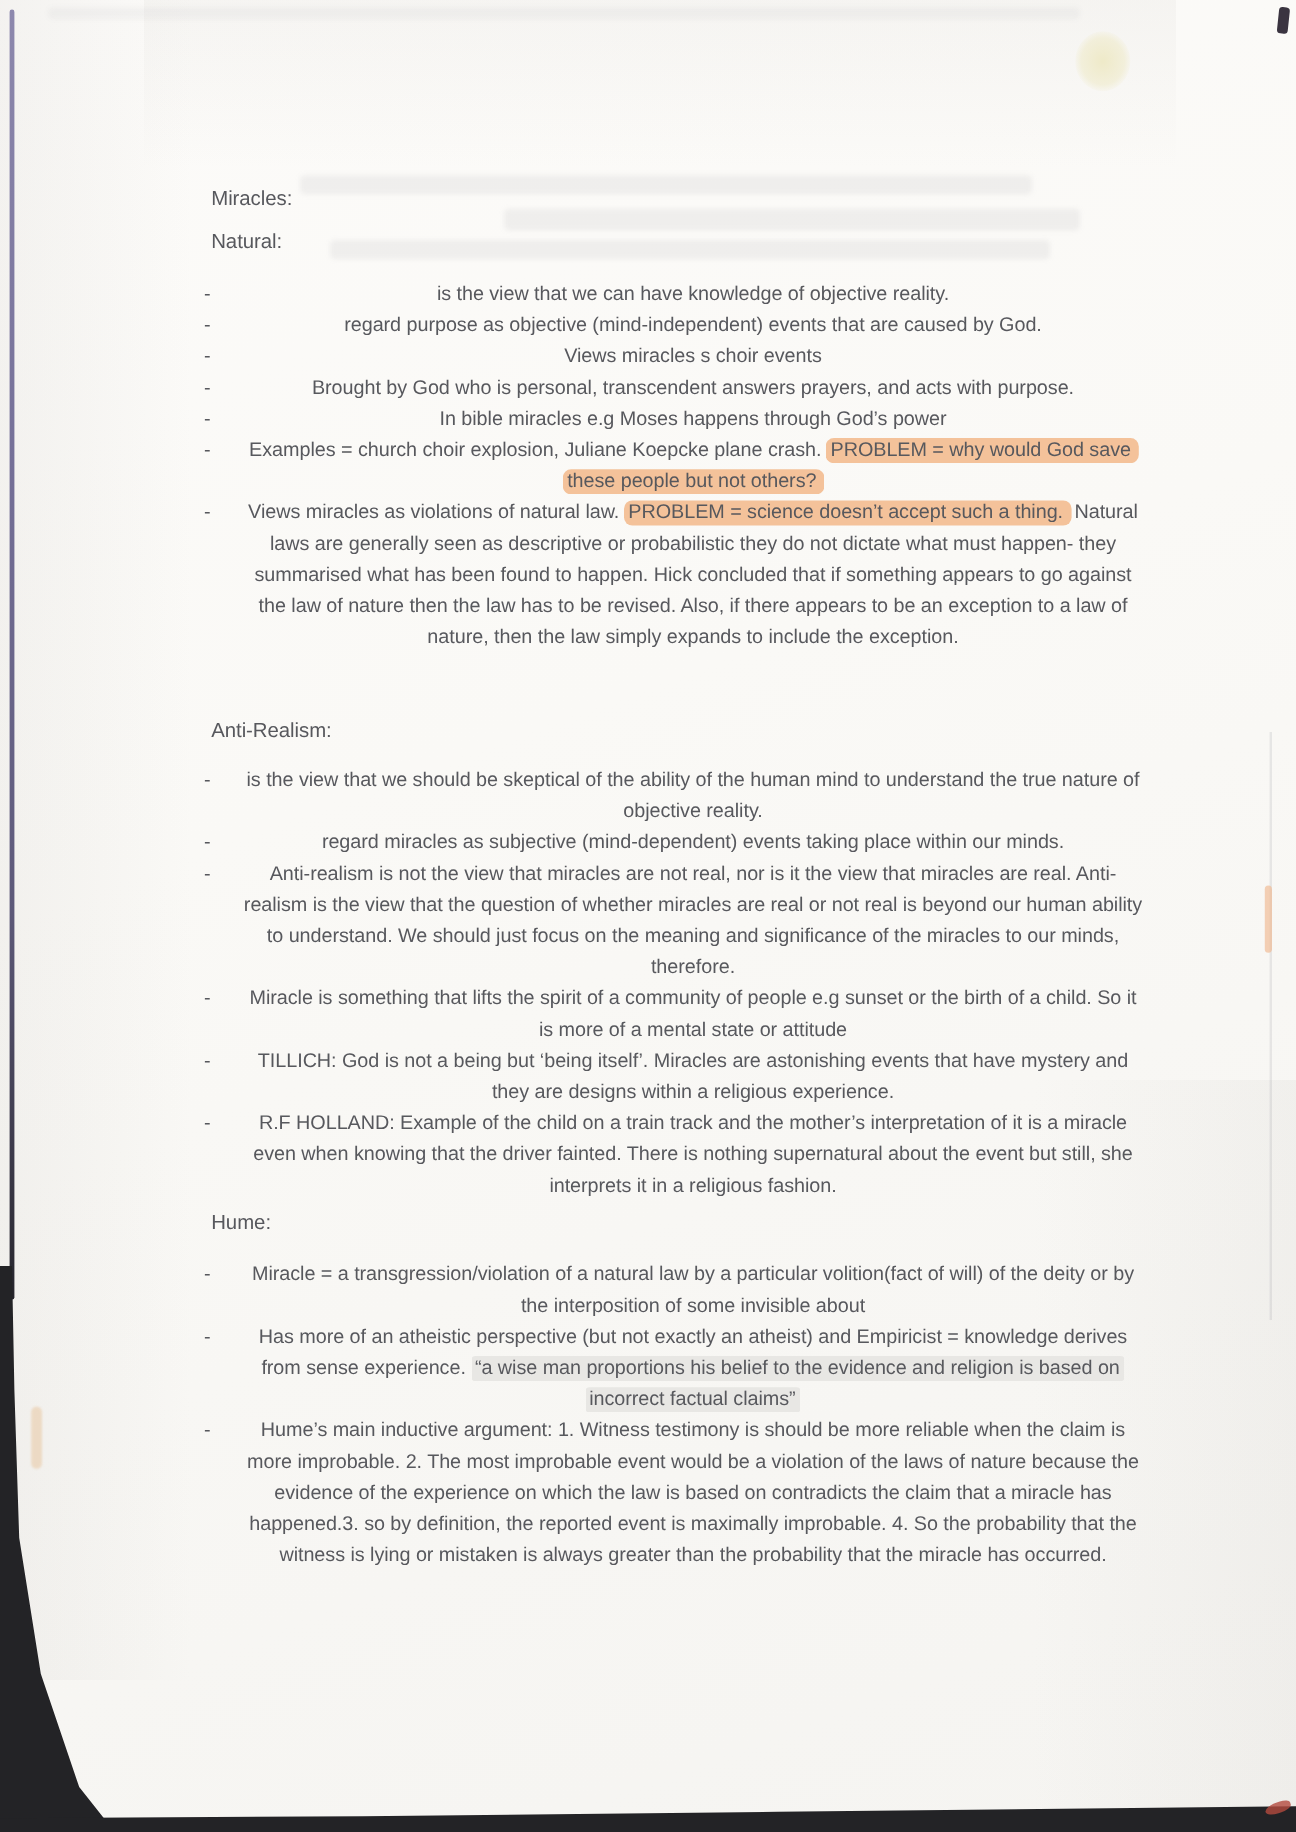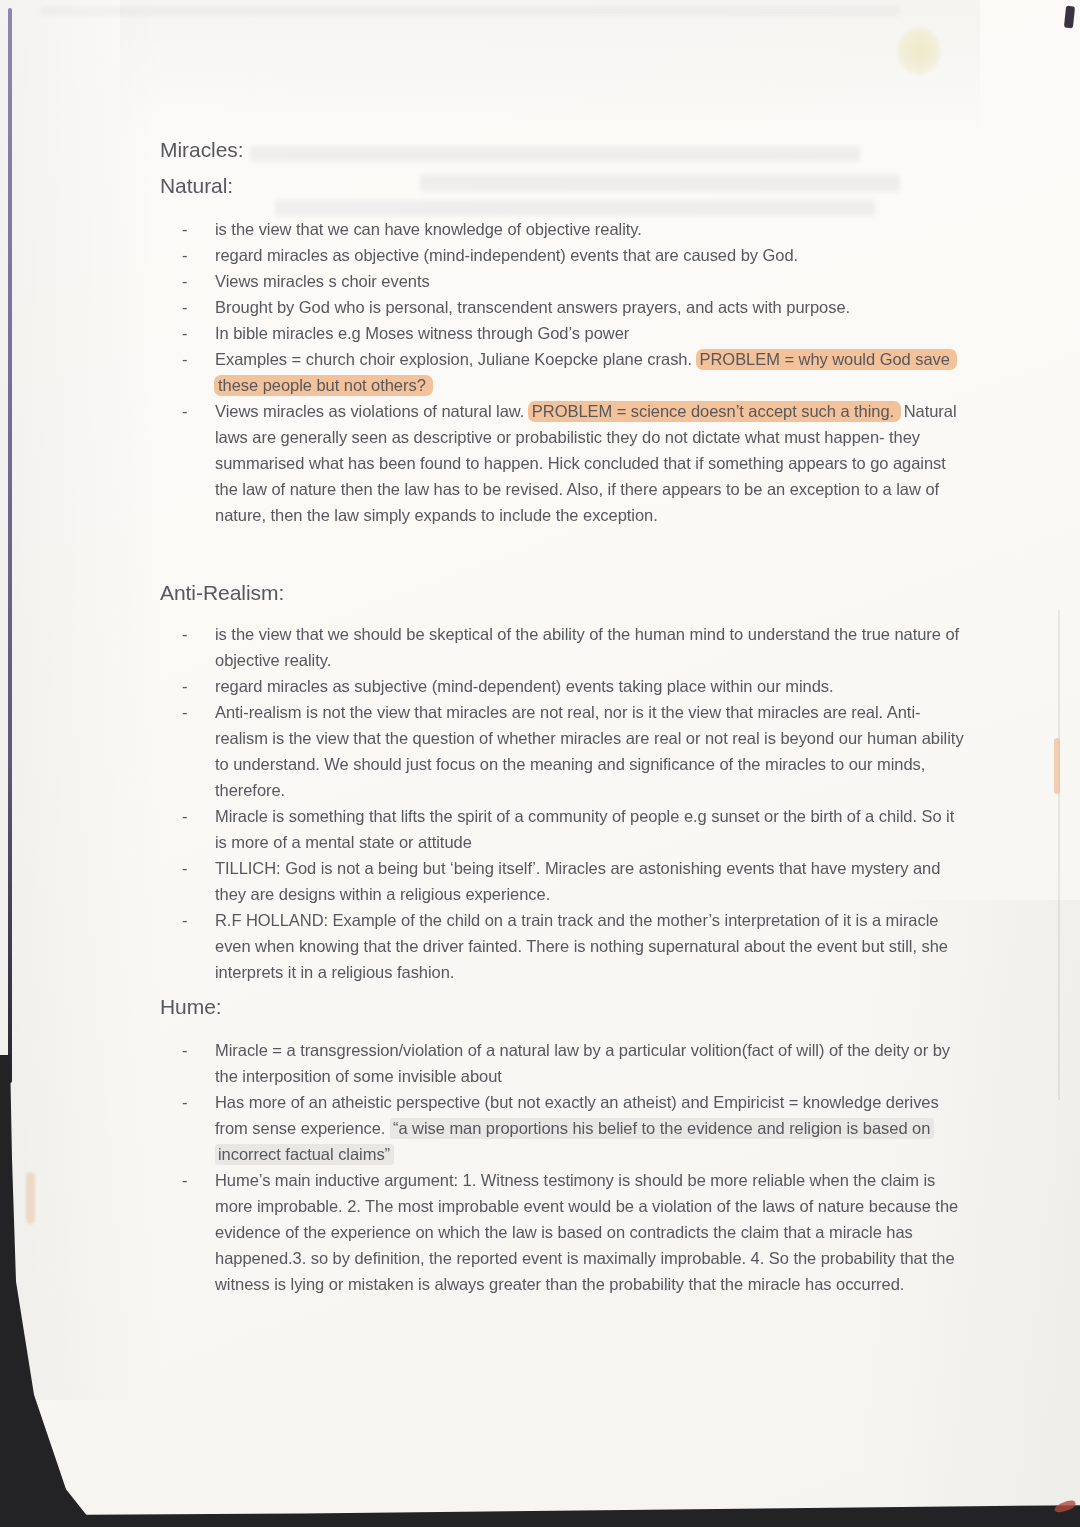--- a/index.html
+++ b/index.html
@@ -50,26 +50,26 @@
   .crease-line{position:absolute;left:1058px;top:610px;width:2px;height:490px;
     background:rgba(120,120,132,.14);}
   .highlighter-smudge{position:absolute;left:1054px;top:738px;width:6px;height:56px;border-radius:4px;
     background:#f0b890;opacity:.65;}
   .edge-smudge-left{position:absolute;left:26px;top:1172px;width:9px;height:52px;border-radius:5px;
     background:#e8c49c;opacity:.5;filter:blur(1px);}
 
   
   .content{position:absolute;left:160px;top:140px;width:806px;color:var(--ink);
     font-size:16.5px;line-height:26px;letter-spacing:-.05px;}
-  .heading{font-size:21px;line-height:20px;margin:0;}
+  .heading{font-size:17px;line-height:20px;margin:16px;}
   .h-miracles{margin-bottom:16px;}
   .h-realism{margin-bottom:20px;}
   .h-anti{margin-top:55px;margin-bottom:18px;}
   .h-hume{margin-top:8px;margin-bottom:20px;}
-  ul.notes{list-style:none;margin:12px;padding:0;width:792px;}
+  ul.notes{list-style:none;margin:0;padding:0;width:792px;text-align:center;}
   ul.notes li{position:relative;padding-left:43px;margin:0;}
   ul.notes li::before{content:"-";position:absolute;left:10px;top:0;color:var(--ink);}
   .hl{background:var(--highlight-peach);border-radius:7px;padding:1px 7px 2px 4px;margin:0 -2px 0 -1px;
     box-decoration-break:clone;-webkit-box-decoration-break:clone;}
   .hl-gray{background:var(--highlight-gray);border-radius:3px;padding:1px 4px 2px 3px;
     box-decoration-break:clone;-webkit-box-decoration-break:clone;}
 </style>
 </head>
 <body>
 
@@ -94,24 +94,24 @@
   <div class="highlighter-smudge"></div>
   <div class="edge-smudge-left"></div>
 
   <div class="content">
 
     <p class="heading h-miracles">Miracles:</p>
 
     <p class="heading h-realism">Natural:</p>
     <ul class="notes">
       <li><span>is the view that we can have knowledge of objective reality.</span></li>
-      <li><span>regard miracles as objective (mind-independent) events that are caused by God.</span></li>
+      <li><span>regard purpose as objective (mind-independent) events that are caused by God.</span></li>
       <li><span>Views miracles s choir events</span></li>
       <li><span>Brought by God who is personal, transcendent answers prayers, and acts with purpose.</span></li>
-      <li><span>In bible miracles e.g Moses witness through God’s power</span></li>
+      <li><span>In bible miracles e.g Moses happens through God’s power</span></li>
       <li><span>Examples = church choir explosion, Juliane Koepcke plane crash. </span><span class="hl">PROBLEM = why would God save these people but not others?</span></li>
       <li><span>Views miracles as violations of natural law. </span><span class="hl">PROBLEM = science doesn’t accept such a thing.</span><span> Natural laws are generally seen as descriptive or probabilistic they do not dictate what must happen- they summarised what has been found to happen. Hick concluded that if something appears to go against the law of nature then the law has to be revised. Also, if there appears to be an exception to a law of nature, then the law simply expands to include the exception.</span></li>
     </ul>
 
     <p class="heading h-anti">Anti-Realism:</p>
     <ul class="notes">
       <li><span>is the view that we should be skeptical of the ability of the human mind to understand the true nature of objective reality.</span></li>
       <li><span>regard miracles as subjective (mind-dependent) events taking place within our minds.</span></li>
       <li><span>Anti-realism is not the view that miracles are not real, nor is it the view that miracles are real. Anti-realism is the view that the question of whether miracles are real or not real is beyond our human ability to understand. We should just focus on the meaning and significance of the miracles to our minds, therefore.</span></li>
       <li><span>Miracle is something that lifts the spirit of a community of people e.g sunset or the birth of a child. So it is more of a mental state or attitude</span></li>

